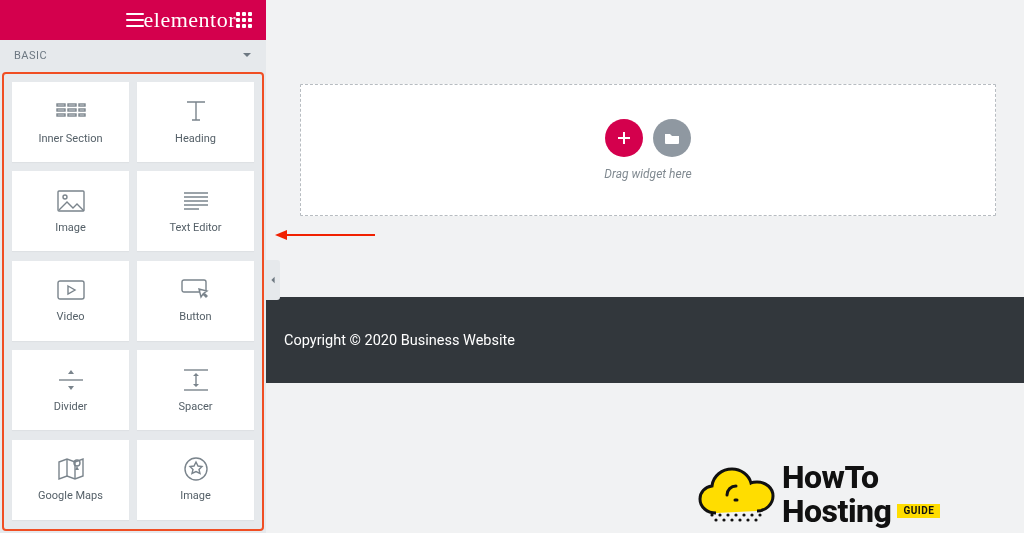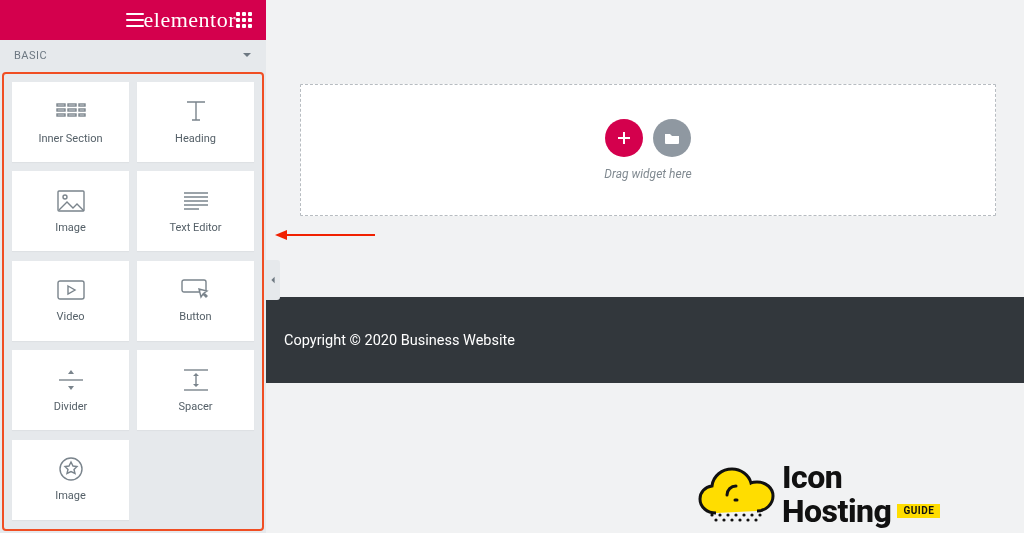--- a/index.html
+++ b/index.html
@@ -248,20 +248,32 @@
         <svg width="26" height="24" viewBox="0 0 26 24" fill="none" stroke="#7a848c" stroke-width="1.4">
           <line x1="1" y1="2" x2="25" y2="2"></line>
           <path d="M13 5l-3 3h6zM13 19l-3-3h6z" fill="#7a848c" stroke="none"></path>
           <line x1="13" y1="8" x2="13" y2="16"></line>
           <line x1="1" y1="22" x2="25" y2="22"></line>
         </svg>
       </span>
       <span class="label">Spacer</span>
     </div>
 
+    <div class="widget">
+      <span class="ico">
+        <svg width="28" height="26" viewBox="0 0 28 26" fill="none" stroke="#7a848c" stroke-width="1.4">
+          <path d="M2 6l8-3 8 3 8-3v17l-8 3-8-3-8 3z"></path>
+          <line x1="10" y1="3" x2="10" y2="20"></line>
+            <line x1="18" y1="6" x2="18" y2="23"></line>
+          <circle cx="20" cy="7" r="3"></circle>
+          <path d="M20 10l-2 4h4z" fill="#7a848c" stroke="none"></path>
+        </svg>
+      </span>
+      <span class="label">Google Maps</span>
+    </div>
 
     <div class="widget">
       <span class="ico">
         <svg width="26" height="26" viewBox="0 0 26 26" fill="none" stroke="#7a848c" stroke-width="1.4">
           <circle cx="13" cy="13" r="11"></circle>
           <path d="M13 6l2 4 4 .5-3 3 1 4-4-2-4 2 1-4-3-3 4-.5z"></path>
         </svg>
       </span>
       <span class="label">Image</span>
     </div>
@@ -322,19 +334,19 @@
       <circle cx="20" cy="55" r="1.6"></circle>
           <circle cx="28" cy="55" r="1.6"></circle>
           <circle cx="36" cy="55" r="1.6"></circle>
           <circle cx="44" cy="55" r="1.6"></circle>
           <circle cx="52" cy="55" r="1.6"></circle>
           <circle cx="60" cy="55" r="1.6"></circle>
         </g>
     </svg>
   </div>
   <div class="wm-text">
-    <span class="wm-line1">Icon</span>
+    <span class="wm-line1">HowTo</span>
     <span class="wm-line2">
       <span class="wm-hosting">Hosting</span>
       <span class="wm-guide">GUIDE</span>
     </span>
   </div>
 </div>
 
 </body></html>

